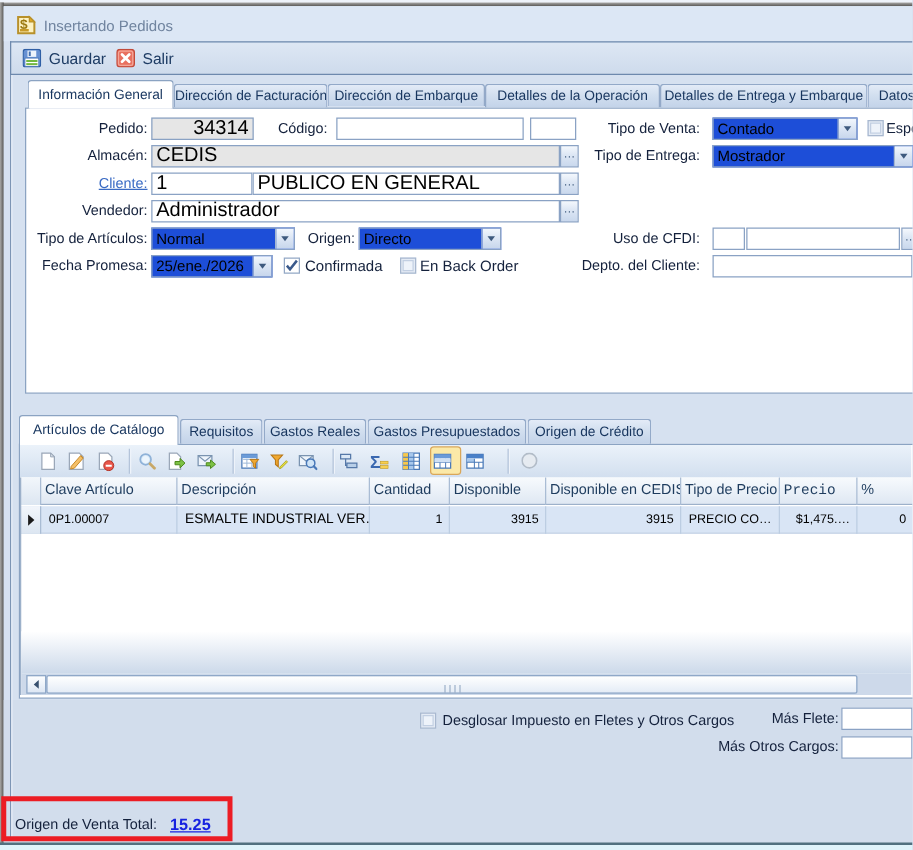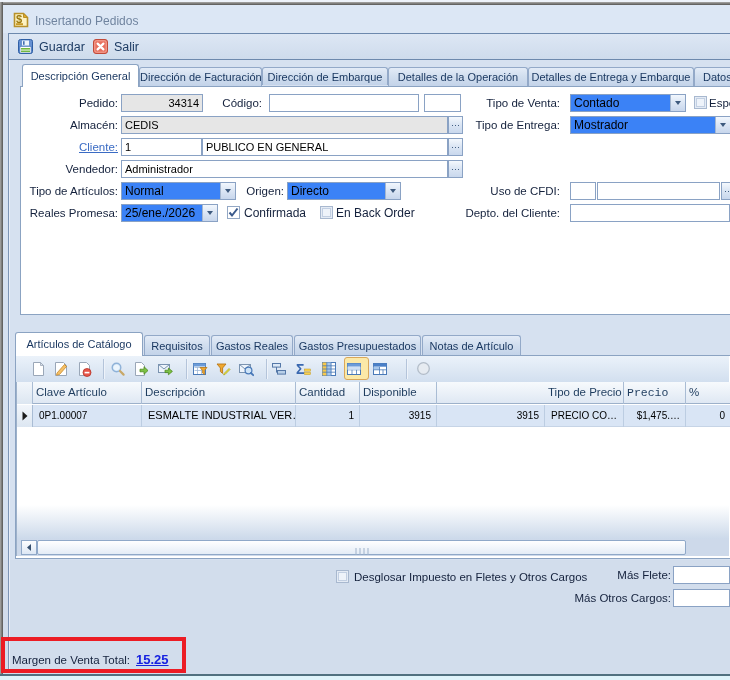--- a/index.html
+++ b/index.html
@@ -1,25 +1,25 @@
 <!DOCTYPE html>
 <html><head>
 <meta charset="utf-8">
 <style>
 * { margin:0; padding:0; box-sizing:border-box; }
 html,body { width:730px; height:680px; overflow:hidden; }
 body { font-family:"Liberation Sans", sans-serif; background:#d8e2f1; position:relative; font-size:12px; color:#000; }
 .abs { position:absolute; }
 .lbl { position:absolute; color:#14213c; font-size:11.5px; text-align:right; white-space:nowrap; line-height:18px; }
-.fld { position:absolute; background:#fff; border:1px solid #8aa2c4; height:18px; line-height:16px; font-size:11px; padding:0 3px; white-space:nowrap; overflow:hidden; }
+.fld { position:absolute; background:#fff; border:1px solid #8aa2c4; height:18px; line-height:16px; font-size:16px; padding:0 3px; white-space:nowrap; overflow:hidden; }
 .fld.gray { background:#e6e6e6; }
 .btn3 { position:absolute; width:15px; height:18px; border:1px solid #8aa2c4; background:linear-gradient(#f4f8fd,#dce6f4 45%,#c9d8ed); color:#2c4a70; font-size:9px; line-height:16px; text-align:center; letter-spacing:0; }
 .drop { position:absolute; right:0; top:0; width:15px; height:16px; background:linear-gradient(#f2f7fd,#dde7f5 45%,#c7d6ec); border-left:1px solid #a4b6cf; }
 .drop:after { content:""; position:absolute; left:3.5px; top:6px; border-left:3.5px solid transparent; border-right:3.5px solid transparent; border-top:4px solid #3e5a7e; }
-.combo { position:absolute; background:#3b82f6; border:1px solid #8aa2c4; height:18px; line-height:16px; font-size:12px; padding:0 3px; white-space:nowrap; }
+.combo { position:absolute; background:#1d4ed8; border:1px solid #8aa2c4; height:18px; line-height:16px; font-size:12px; padding:0 3px; white-space:nowrap; }
 .cb { position:absolute; width:13px; height:13px; background:#fff; border:1px solid #93a8c5; }
 .cb.pale { background:#e4ebf5; border:1px solid #a8b8cf; }
 .cb.pale:after { content:""; position:absolute; left:1px; top:1px; right:1px; bottom:1px; background:#eef3fa; border:1px solid #c2cfe2; }
 .tab-on { position:absolute; background:#fff; border:1px solid #8ba3c2; border-bottom:none; border-radius:3px 3px 0 0; text-align:center; color:#17355e; font-size:11px; z-index:5; white-space:nowrap; overflow:hidden; }
 .tab-off { position:absolute; background:linear-gradient(#e3ebf7,#d2dfef 45%,#c3d3e9); border:1px solid #93a9c8; border-bottom:none; border-radius:3px 3px 0 0; text-align:center; color:#17355e; font-size:11px; z-index:2; white-space:nowrap; overflow:hidden; }
 .hdrcell { position:absolute; top:0; height:22px; border-right:1px solid #a9bcd4; color:#1e3c5e; font-size:11.5px; line-height:21px; padding-left:3px; white-space:nowrap; overflow:hidden; }
 .dcell { position:absolute; top:0; height:22px; border-right:1px solid #bccde2; font-size:10px; line-height:21px; white-space:nowrap; overflow:hidden; }
 .sep { position:absolute; top:2px; width:1px; height:20px; background:#b4c4da; box-shadow:1px 0 0 #eef3fa; }
 .ico { position:absolute; top:361px; width:16px; height:16px; }
 </style>
@@ -66,28 +66,28 @@
 
 <div class="abs" style="left:8px;top:60px;width:1px;height:612px;background:#7d95b5;"></div>
 <div class="abs" style="left:9px;top:60px;width:1px;height:612px;background:#e8eef8;"></div>
 
 <div class="tab-off" style="left:139px;top:67px;width:123px;height:19px;line-height:19px;">Dirección de Facturación</div>
 <div class="tab-off" style="left:262px;top:67px;width:126px;height:18px;line-height:19px;">Dirección de Embarque</div>
 <div class="tab-off" style="left:388px;top:67px;width:140px;height:19px;line-height:19px;">Detalles de la Operación</div>
 <div class="tab-off" style="left:528px;top:67px;width:166px;height:19px;line-height:19px;">Detalles de Entrega y Embarque</div>
 <div class="tab-off" style="left:694px;top:67px;width:60px;height:19px;line-height:19px;text-align:left;padding-left:8px;">Datos</div>
 <div class="abs" style="left:20px;top:86px;width:712px;height:229px;background:#fff;border:1px solid #8ba3c2;"></div>
-<div class="tab-on" style="left:22px;top:64px;width:117px;height:23px;line-height:22px;">Descripción General</div>
+<div class="tab-on" style="left:22px;top:64px;width:117px;height:23px;line-height:22px;">Información General</div>
 
 <div class="lbl" style="right:612px;top:94px;">Pedido:</div>
 <div class="lbl" style="right:612px;top:116px;">Almacén:</div>
 <div class="lbl" style="right:612px;top:138px;color:#3a6bc4;text-decoration:underline;">Cliente:</div>
 <div class="lbl" style="right:612px;top:160px;">Vendedor:</div>
 <div class="lbl" style="right:612px;top:182px;">Tipo de Artículos:</div>
-<div class="lbl" style="right:612px;top:204px;">Reales Promesa:</div>
+<div class="lbl" style="right:612px;top:204px;">Fecha Promesa:</div>
 
 <div class="fld gray" style="left:121px;top:94px;width:82px;text-align:right;">34314</div>
 <div class="lbl" style="right:468px;top:94px;">Código:</div>
 <div class="fld" style="left:269px;top:94px;width:150px;"></div>
 <div class="fld" style="left:424px;top:94px;width:37px;"></div>
 
 <div class="fld gray" style="left:121px;top:116px;width:327px;">CEDIS</div>
 <div class="btn3" style="left:448px;top:116px;">···</div>
 
 <div class="fld" style="left:121px;top:138px;width:81px;">1</div>
@@ -119,21 +119,21 @@
 <div class="lbl" style="right:170px;top:182px;">Uso de CFDI:</div>
 <div class="fld" style="left:570px;top:182px;width:26px;"></div>
 <div class="fld" style="left:597px;top:182px;width:123px;"></div>
 <div class="btn3" style="left:721px;top:182px;">···</div>
 <div class="lbl" style="right:170px;top:204px;">Depto. del Cliente:</div>
 <div class="fld" style="left:570px;top:204px;width:160px;"></div>
 
 <div class="tab-off" style="left:144px;top:335px;width:66px;height:20px;line-height:20px;">Requisitos</div>
 <div class="tab-off" style="left:211px;top:335px;width:82px;height:20px;line-height:20px;">Gastos Reales</div>
 <div class="tab-off" style="left:294px;top:335px;width:127px;height:20px;line-height:20px;">Gastos Presupuestados</div>
-<div class="tab-off" style="left:422px;top:335px;width:99px;height:20px;line-height:20px;">Notas de Artículo</div>
+<div class="tab-off" style="left:422px;top:335px;width:99px;height:20px;line-height:20px;">Origen de Crédito</div>
 <div class="abs" style="left:15px;top:355px;width:717px;height:204px;background:#fff;border:1px solid #8ba3c2;"></div>
 <div class="tab-on" style="left:15px;top:332px;width:128px;height:24px;line-height:23px;">Artículos de Catálogo</div>
 
 <div class="abs" style="left:16px;top:356px;width:713px;height:26px;background:linear-gradient(#ebf2fa,#d2dfef);"></div>
 
 <svg class="ico" style="left:30px;" viewBox="0 0 16 16">
     <path d="M3.5 1.5 h7 l3 3 v10 h-10 z" fill="#fff" stroke="#9aa7b8"></path>
     <path d="M10.5 1.5 l3 3 h-3 z" fill="#dde4ec" stroke="#9aa7b8" stroke-width="0.8"></path>
   </svg>
 <svg class="ico" style="left:53px;" viewBox="0 0 16 16">
@@ -212,20 +212,21 @@
 <svg class="ico" style="left:417px;top:362px;" viewBox="0 0 16 16">
     <circle cx="6.5" cy="6.5" r="5.8" fill="#e6ebf1" stroke="#b2bcc8" stroke-width="1.3"></circle>
   </svg>
 
 <div class="abs" style="left:16px;top:382px;width:714px;height:22px;background:linear-gradient(#f7fafd,#dfe8f3);border-bottom:1px solid #9db1ca;">
   <div class="hdrcell" style="left:0;width:17px;background:linear-gradient(#f2f6fb,#dce6f1);"></div>
   <div class="hdrcell" style="left:126px;width:154px;">Descripción</div>
   <div class="hdrcell" style="left:17px;width:109px;">Clave Artículo</div>
   <div class="hdrcell" style="left:280px;width:64px;">Cantidad</div>
   <div class="hdrcell" style="left:344px;width:77px;">Disponible</div>
+  <div class="hdrcell" style="left:421px;width:108px;">Disponible en CEDIS</div>
   <div class="hdrcell" style="left:529px;width:79px;">Tipo de Precio</div>
   <div class="hdrcell" style="left:608px;width:62px;font-family:Liberation Mono, monospace;">Precio</div>
   <div class="hdrcell" style="left:670px;width:44px;border-right:none;">%</div>
 </div>
 
 <div class="abs" style="left:16px;top:405px;width:714px;height:22px;background:#d9e5f5;border-bottom:1px solid #c6d4e6;">
   <div class="dcell" style="left:0;width:17px;background:linear-gradient(#f2f6fb,#dce6f1);border-right:1px solid #a9bcd4;"><svg width="17" height="22" viewBox="0 0 17 22">
         <path d="M6.5 6.5 L11.5 11 L6.5 15.5 z" fill="#1a1a1a"></path>
       </svg></div>
   <div class="dcell" style="left:17px;width:109px;padding-left:6px;">0P1.00007</div>
@@ -257,18 +258,18 @@
     </svg>
 </div>
 
 <div class="cb pale" style="left:336px;top:570px;"></div>
 <div class="abs" style="left:354px;top:571px;font-size:11.5px;color:#14213c;">Desglosar Impuesto en Fletes y Otros Cargos</div>
 <div class="lbl" style="right:59px;top:566px;">Más Flete:</div>
 <div class="fld" style="left:673px;top:566px;width:57px;"></div>
 <div class="lbl" style="right:59px;top:589px;">Más Otros Cargos:</div>
 <div class="fld" style="left:673px;top:589px;width:57px;"></div>
 
-<div class="abs" style="left:12px;top:654px;font-size:11.5px;color:#14213c;">Margen de Venta Total:</div>
+<div class="abs" style="left:12px;top:654px;font-size:11.5px;color:#14213c;">Origen de Venta Total:</div>
 <div class="abs" style="left:136px;top:652px;font-size:13px;font-weight:bold;color:#1722e0;text-decoration:underline;">15.25</div>
 <div class="abs" style="left:1px;top:637px;width:185px;height:36px;border:4px solid #ec1c24;"></div>
 
 <div class="abs" style="left:0;top:674px;width:730px;height:2px;background:#51707f;"></div>
 <div class="abs" style="left:0;top:676px;width:730px;height:4px;background:#dff3fa;"></div>
 
 </body></html>

